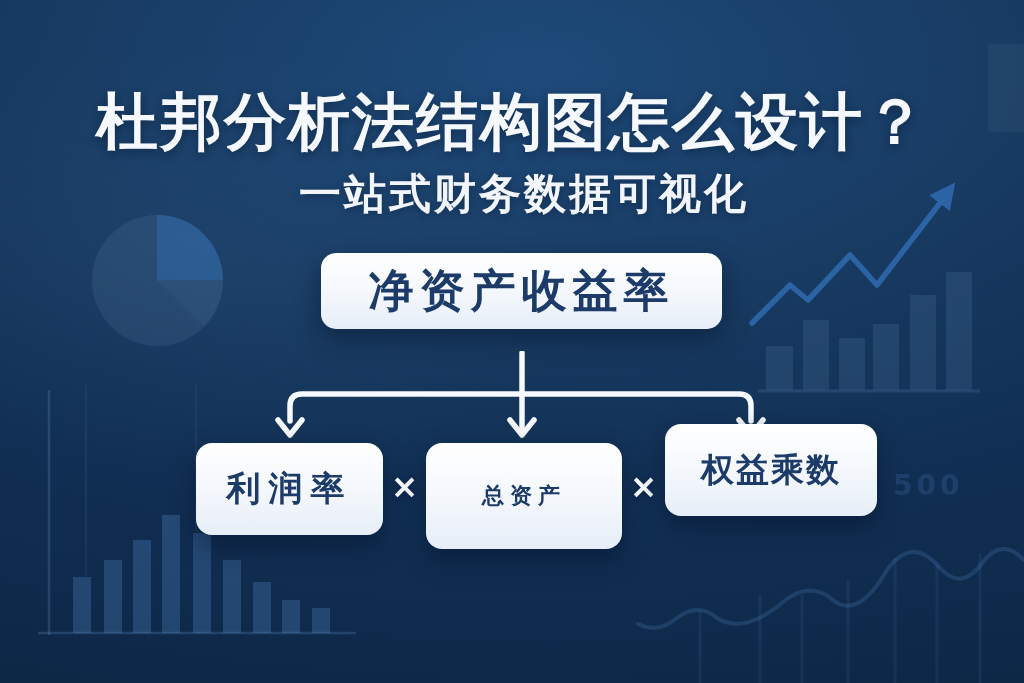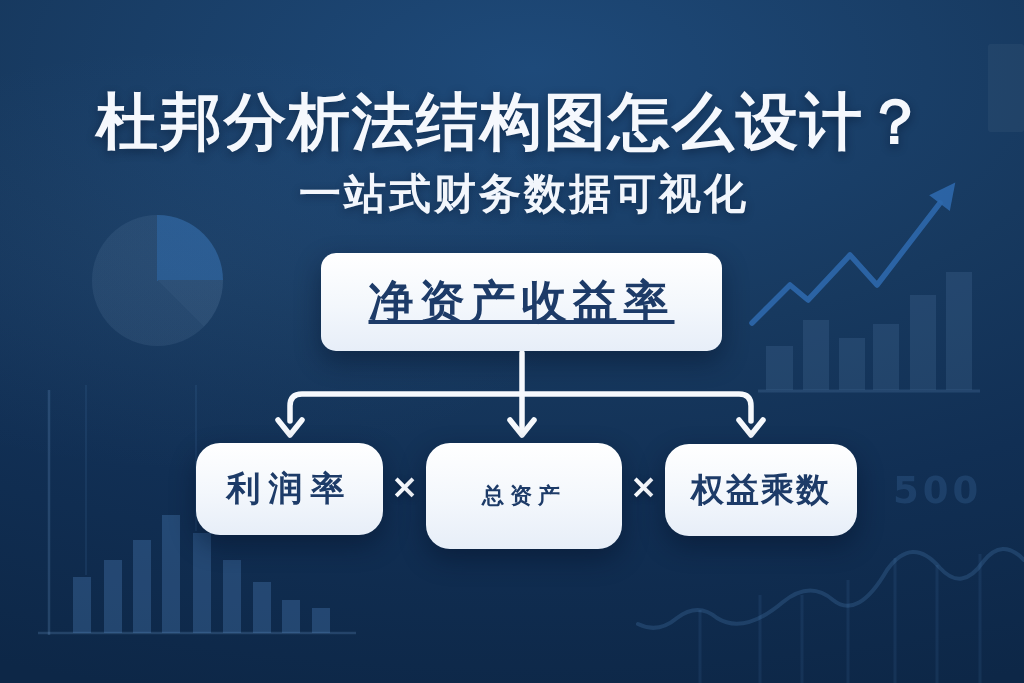--- a/index.html
+++ b/index.html
@@ -21,21 +21,21 @@
     left:92px;top:215px;width:131px;height:131px;border-radius:50%;
     background:conic-gradient(
       rgba(64,132,205,0.42) 0deg 90deg,
       rgba(170,205,240,0.12) 90deg 135deg,
       rgba(170,205,240,0.085) 135deg 360deg);
   }
   .faint-num{
     color:rgba(96,150,208,0.33);font-weight:600;white-space:nowrap;
   }
   .num-left{left:114px;top:394px;font-size:28px;letter-spacing:9px;}
-  .num-right{left:893px;top:469px;font-size:37px;letter-spacing:4px;color:rgba(86,138,198,0.20);}
+  .num-right{left:893px;top:469px;font-size:28px;letter-spacing:4px;color:rgba(86,138,198,0.20);}
   .tr-rect{
     left:988px;top:44px;width:36px;height:88px;border-radius:3px;
     background:rgba(255,255,255,0.045);
   }
 
   
   .title{
     position:absolute;left:0;top:80px;width:100%;text-align:center;
     color:#f5f8fd;font-size:62px;font-weight:900;letter-spacing:2px;
     text-shadow:0 3px 10px rgba(4,16,38,0.45);
@@ -43,30 +43,30 @@
   .subtitle{
     position:absolute;left:12px;top:166px;width:100%;text-align:center;
     color:#f2f6fc;font-size:42px;font-weight:700;letter-spacing:3px;
     text-shadow:0 2px 8px rgba(4,16,38,0.4);
   }
 
   
   .card{
     position:absolute;box-sizing:border-box;
     background:linear-gradient(180deg,#ffffff 0%,#f3f7fc 55%,#e7eef8 100%);
-    border-radius:24px;
+    border-radius:16px;
     box-shadow:0 10px 26px rgba(4,16,38,0.45);
     display:flex;align-items:center;justify-content:center;flex-direction:column;
     color:#1d3b68;font-weight:800;text-align:center;
   }
-  .card-root{left:321px;top:253px;width:401px;height:98px;border-radius:15px;
-    font-size:45px;letter-spacing:6px;text-decoration:underline;}
+  .card-root{left:321px;top:253px;width:401px;height:76px;border-radius:15px;
+    font-size:45px;letter-spacing:6px;}
   .card-a{left:196px;top:443px;width:187px;height:92px;font-size:34px;letter-spacing:8px;}
   .card-b{left:426px;top:443px;width:196px;height:106px;font-size:22px;letter-spacing:6px;line-height:1.32;}
-  .card-c{left:665px;top:444px;width:192px;height:92px;font-size:33px;letter-spacing:2px;}
+  .card-c{left:665px;top:424px;width:212px;height:92px;font-size:33px;letter-spacing:2px;}
   .op{
     position:absolute;top:467px;width:33px;text-align:center;
     color:#f6f9fd;font-size:33px;font-weight:900;
     text-shadow:0 2px 6px rgba(4,16,38,0.4);
   }
   .op-left{left:388px;}
   .op-right{left:627px;}
 </style>
 </head>
 <body>

